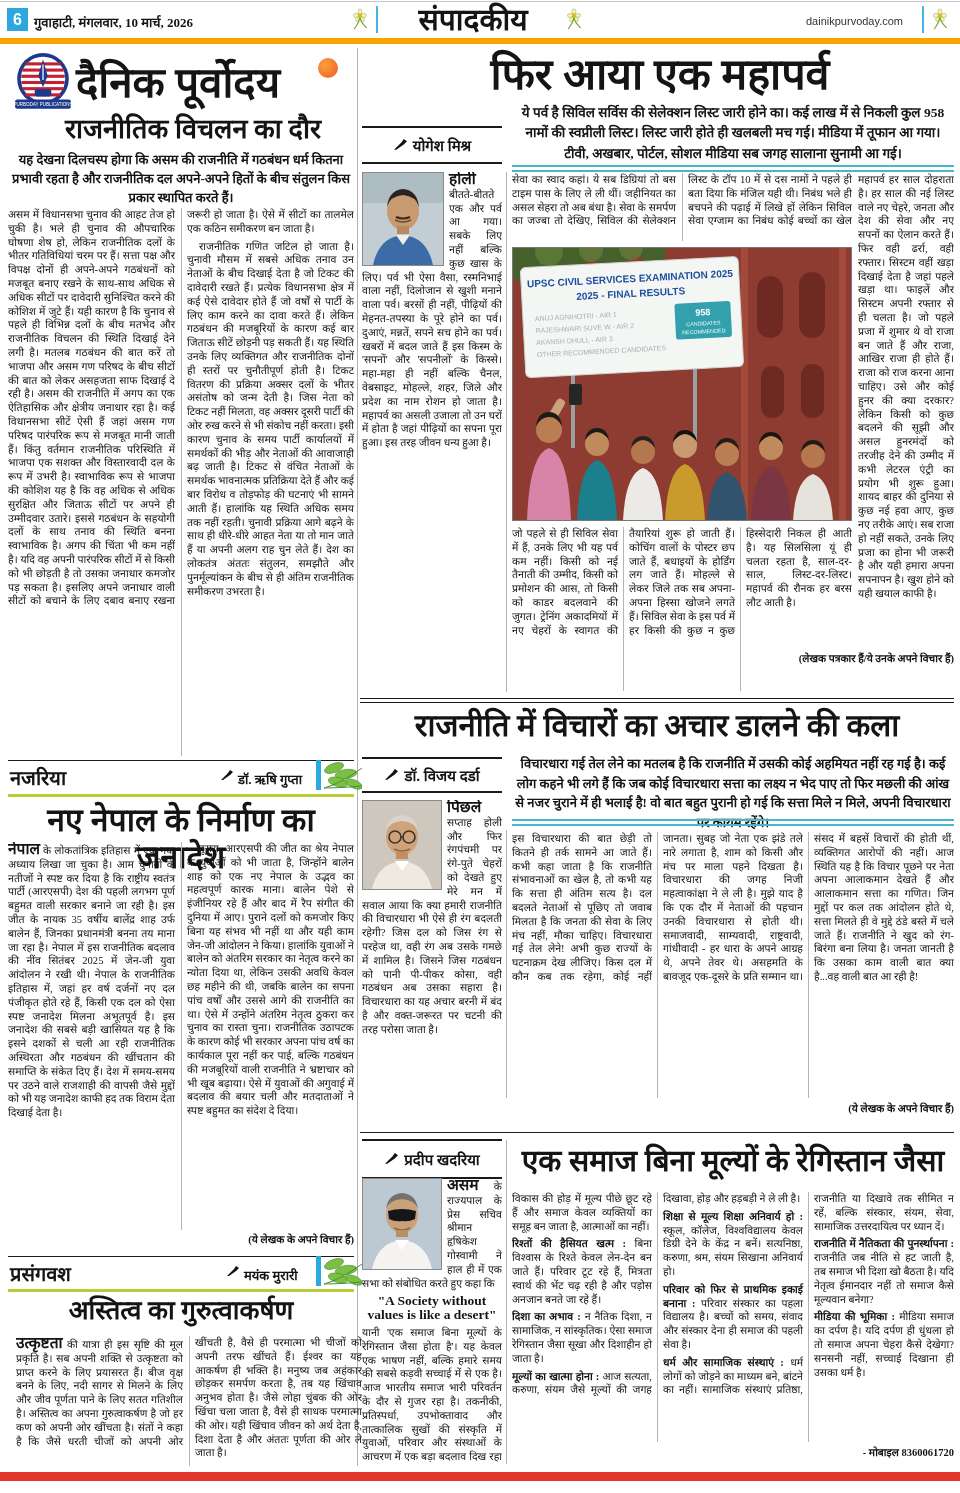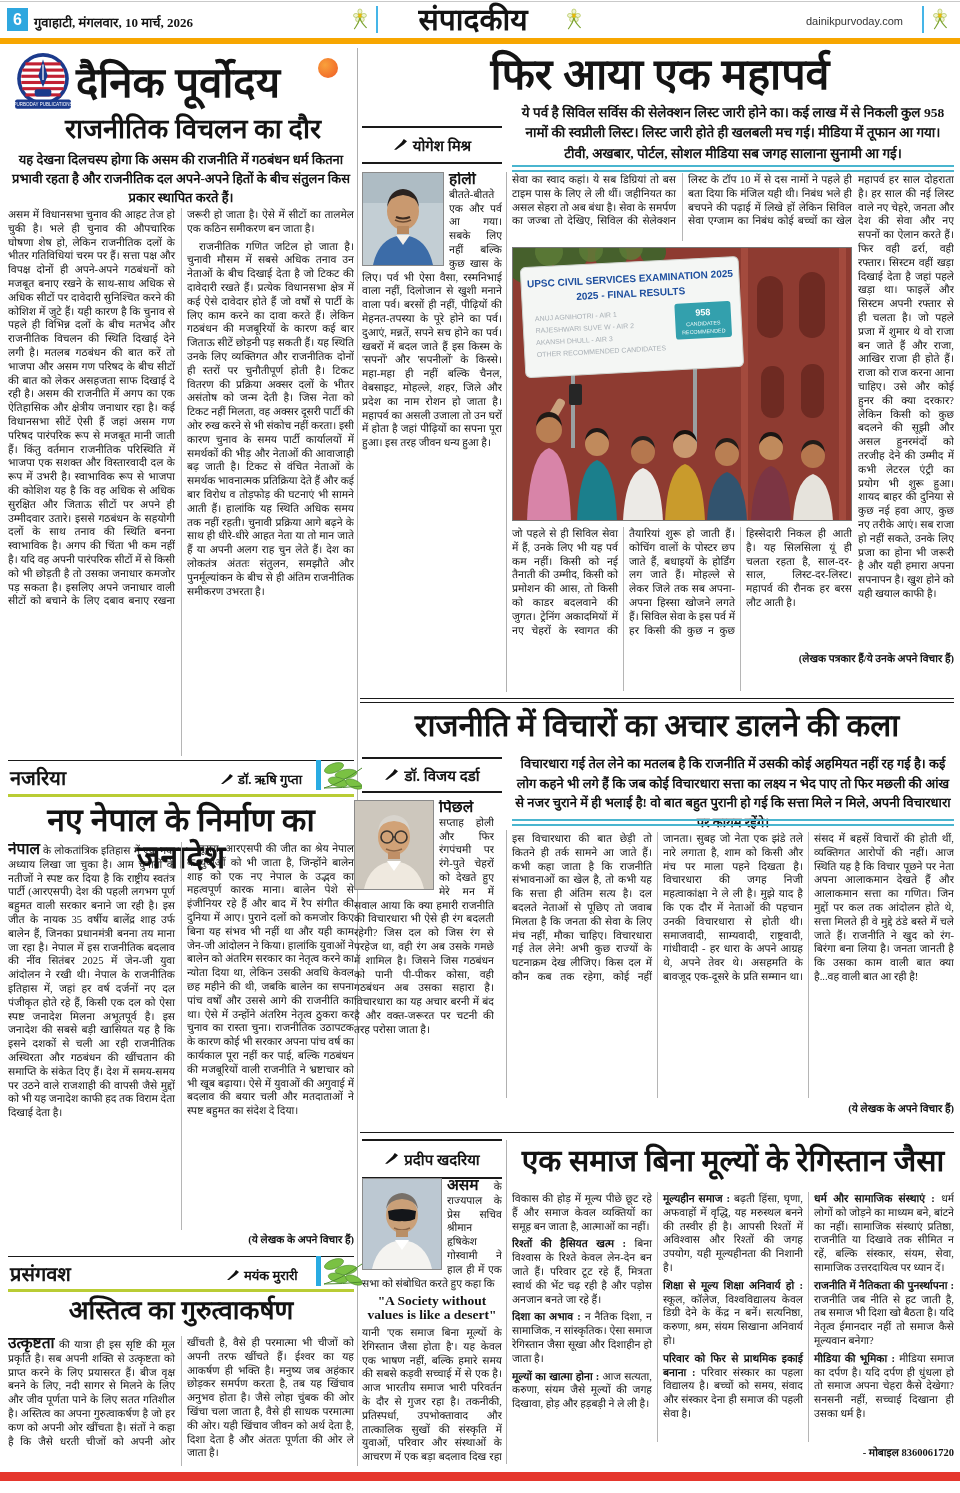--- a/index.html
+++ b/index.html
@@ -26,21 +26,21 @@
 .stand{position:absolute;font-weight:bold;text-align:center}
 .bt{position:absolute;font-size:10.6px;line-height:13.8px;text-align:justify;overflow:hidden}
 .bt p{margin-bottom:4px;text-indent:12px}
 .bt p.noind{text-indent:0}
 .c2{column-count:2;column-gap:12px;column-rule:1px solid #b5b5b5}
 .c3{column-count:3;column-gap:11px;column-rule:1px solid #b5b5b5}
 .runin{font-weight:bold;font-size:15.5px}
 .byline-box{position:absolute;border-top:2px solid #1a1a1a;border-bottom:2px solid #1a1a1a;display:flex;align-items:center;justify-content:center;gap:6px;font-weight:bold;font-size:15px;background:#fff}
 .teal-rule{position:absolute;height:7px;border-top:2px solid #4ab5cf;border-bottom:2px solid #4ab5cf}
 .sec-label{position:absolute;font-size:20px;font-weight:bold}
-.sec-byline{position:absolute;font-size:13px;font-weight:bold;display:flex;gap:5px;align-items:center}
+.sec-byline{position:absolute;font-size:13px;font-weight:bold;display:flex;gap:5px;}
 .green-rule{position:absolute;height:3px;background:#b9cc34}
 .black-rule{position:absolute;background:#1a1a1a}
 .dbl-rule{position:absolute;height:5px;border-top:1px solid #1a1a1a;border-bottom:1px solid #1a1a1a}
 .endnote{position:absolute;font-weight:bold;font-size:10.5px;text-align:right;line-height:13px;background:#fff}
 .headshot{float:left;margin:0 5px 2px 0;border:1px solid #8a8a8a;background:#cfd8dc}
 .eng-quote{font-size:13.5px;font-weight:bold;text-indent:0 !important;text-align:center;margin:3px 0;font-family:"Liberation Serif",serif}
 .subhead{font-weight:bold}
 .photo-frame{position:absolute;border:1px solid #777;overflow:hidden}
 .leaf-art{position:absolute;width:50px;height:36px}
 </style>
@@ -179,21 +179,21 @@
       <ellipse cx="18" cy="10" rx="10" ry="4.5" transform="rotate(-20 18 10)"></ellipse>
       <ellipse cx="30" cy="16" rx="11" ry="4.5" transform="rotate(-8 30 16)"></ellipse>
       <ellipse cx="22" cy="24" rx="10" ry="4.5" transform="rotate(14 22 24)"></ellipse>
       <ellipse cx="38" cy="26" rx="9" ry="4" transform="rotate(24 38 26)"></ellipse>
     </g>
     <path d="M8 30 Q24 26 46 10 M8 30 Q26 30 46 28" stroke="#4e8c2f" stroke-width="1" fill="none"></path>
   </svg>
 </span>
 <div class="green-rule" style="left:8px;top:1289px;width:346px"></div>
 <div class="hl" style="left:8px;top:1296px;width:346px;font-size:26px">अस्तित्व का गुरुत्वाकर्षण</div>
-<div class="bt c2" style="left:8px;top:1336px;width:346px;height:130px">
+<div class="bt c2" style="left:16px;top:1336px;width:346px;height:130px">
   <p class="noind"><span class="runin">उत्कृष्टता</span> <span>की यात्रा ही इस सृष्टि की मूल प्रकृति है। सब अपनी शक्ति से उत्कृष्टता को प्राप्त करने के लिए प्रयासरत हैं। बीज वृक्ष बनने के लिए, नदी सागर से मिलने के लिए और जीव पूर्णता पाने के लिए सतत गतिशील है। अस्तित्व का अपना गुरुत्वाकर्षण है जो हर कण को अपनी ओर खींचता है। संतों ने कहा है कि जैसे धरती चीजों को अपनी ओर खींचती है, वैसे ही परमात्मा भी चीजों को अपनी तरफ खींचते हैं। ईश्वर का यह आकर्षण ही भक्ति है। मनुष्य जब अहंकार छोड़कर समर्पण करता है, तब यह खिंचाव अनुभव होता है। जैसे लोहा चुंबक की ओर खिंचा चला जाता है, वैसे ही साधक परमात्मा की ओर। यही खिंचाव जीवन को अर्थ देता है, दिशा देता है और अंततः पूर्णता की ओर ले जाता है।</span></p>
 </div>
 
 <div class="hl" style="left:395px;top:50px;width:530px;font-size:43px">फिर आया एक महापर्व</div>
 <div class="stand" style="left:512px;top:103px;width:442px;font-size:13.5px;line-height:1.5">ये पर्व है सिविल सर्विस की सेलेक्शन लिस्ट जारी होने का। कई लाख में से निकली कुल 958 नामों की स्वप्नीली लिस्ट। लिस्ट जारी होते ही खलबली मच गई। मीडिया में तूफान आ गया। टीवी, अखबार, पोर्टल, सोशल मीडिया सब जगह सालाना सुनामी आ गई।</div>
 <div class="teal-rule" style="left:512px;top:165px;width:442px"></div>
 
 <div class="byline-box" style="left:362px;top:126px;width:140px;height:38px">
   <span>
       <svg width="14" height="12" viewBox="0 0 13 11">
@@ -311,21 +311,21 @@
   <span>
       <svg width="14" height="12" viewBox="0 0 13 11">
         <path d="M1 10 L8 3 L10 0 L13 2 L10 5 L3 10 Z" fill="#111"></path>
       </svg>
     </span>
   <span>डॉ. विजय दर्डा</span>
 </div>
 <div class="stand" style="left:512px;top:754px;width:442px;font-size:13px;line-height:1.5">विचारधारा गई तेल लेने का मतलब है कि राजनीति में उसकी कोई अहमियत नहीं रह गई है। कई लोग कहने भी लगे हैं कि जब कोई विचारधारा सत्ता का लक्ष्य न भेद पाए तो फिर मछली की आंख से नजर चुराने में ही भलाई है! वो बात बहुत पुरानी हो गई कि सत्ता मिले न मिले, अपनी विचारधारा पर कायम रहेंगे।</div>
 <div class="teal-rule" style="left:512px;top:819px;width:442px"></div>
 
-<div class="bt" style="left:354px;top:800px;width:140px;height:328px">
+<div class="bt" style="left:362px;top:800px;width:140px;height:328px">
   <span class="headshot" style="width:80px;height:90px">
     <svg width="78" height="88" viewBox="0 0 78 88">
       <rect width="78" height="88" fill="#cdc7bd"></rect>
       <ellipse cx="39" cy="36" rx="16" ry="18" fill="#d1a277"></ellipse>
       <path d="M23 30 Q25 15 39 14 Q53 15 55 30 Q52 21 39 20 Q26 21 23 30 Z" fill="#d8d4cd"></path>
       <circle cx="32" cy="36" r="6" fill="none" stroke="#3a3530" stroke-width="1.6"></circle>
       <circle cx="46" cy="36" r="6" fill="none" stroke="#3a3530" stroke-width="1.6"></circle>
       <line x1="38" y1="36" x2="40" y2="36" stroke="#3a3530" stroke-width="1.6"></line>
       <path d="M31 48 Q39 52 47 48" stroke="#8a6547" stroke-width="1.4" fill="none"></path>
       <rect x="33" y="51" width="12" height="7" fill="#c08f66"></rect>
@@ -370,21 +370,20 @@
   <p class="eng-quote">"A Society without values is like a desert"</p>
   <p class="noind">यानी 'एक समाज बिना मूल्यों के रेगिस्तान जैसा होता है'। यह केवल एक भाषण नहीं, बल्कि हमारे समय की सबसे कड़वी सच्चाई में से एक है। आज भारतीय समाज भारी परिवर्तन के दौर से गुजर रहा है। तकनीकी, प्रतिस्पर्धा, उपभोक्तावाद और तात्कालिक सुखों की संस्कृति में युवाओं, परिवार और संस्थाओं के आचरण में एक बड़ा बदलाव दिख रहा है।</p>
 </div>
 
 <div class="vrule" style="left:506px;top:1140px;height:324px"></div>
 <div class="bt c3" style="left:512px;top:1192px;width:442px;height:250px">
   <p class="noind">विकास की होड़ में मूल्य पीछे छूट रहे हैं और समाज केवल व्यक्तियों का समूह बन जाता है, आत्माओं का नहीं।</p>
   <p class="noind"><span class="subhead">रिश्तों की हैसियत खत्म :</span> <span>बिना विश्वास के रिश्ते केवल लेन-देन बन जाते हैं। परिवार टूट रहे हैं, मित्रता स्वार्थ की भेंट चढ़ रही है और पड़ोस अनजान बनते जा रहे हैं।</span></p>
   <p class="noind"><span class="subhead">दिशा का अभाव :</span> <span>न नैतिक दिशा, न सामाजिक, न सांस्कृतिक। ऐसा समाज रेगिस्तान जैसा सूखा और दिशाहीन हो जाता है।</span></p>
   <p class="noind"><span class="subhead">मूल्यों का खात्मा होना :</span> <span>आज सत्यता, करुणा, संयम जैसे मूल्यों की जगह दिखावा, होड़ और हड़बड़ी ने ले ली है।</span></p>
-  <p class="noind"><span class="subhead">मूल्यहीन समाज :</span> <span>बढ़ती हिंसा, घृणा, अफवाहों में वृद्धि, यह मरुस्थल बनने की तस्वीर ही है। आपसी रिश्तों में अविश्वास और रिश्तों की जगह उपयोग, यही मूल्यहीनता की निशानी है।</span></p>
   <p class="noind"><span class="subhead">शिक्षा से मूल्य शिक्षा अनिवार्य हो :</span> <span>स्कूल, कॉलेज, विश्वविद्यालय केवल डिग्री देने के केंद्र न बनें। सत्यनिष्ठा, करुणा, श्रम, संयम सिखाना अनिवार्य हो।</span></p>
   <p class="noind"><span class="subhead">परिवार को फिर से प्राथमिक इकाई बनाना :</span> <span>परिवार संस्कार का पहला विद्यालय है। बच्चों को समय, संवाद और संस्कार देना ही समाज की पहली सेवा है।</span></p>
   <p class="noind"><span class="subhead">धर्म और सामाजिक संस्थाएं :</span> <span>धर्म लोगों को जोड़ने का माध्यम बने, बांटने का नहीं। सामाजिक संस्थाएं प्रतिष्ठा, राजनीति या दिखावे तक सीमित न रहें, बल्कि संस्कार, संयम, सेवा, सामाजिक उत्तरदायित्व पर ध्यान दें।</span></p>
   <p class="noind"><span class="subhead">राजनीति में नैतिकता की पुनर्स्थापना :</span> <span>राजनीति जब नीति से हट जाती है, तब समाज भी दिशा खो बैठता है। यदि नेतृत्व ईमानदार नहीं तो समाज कैसे मूल्यवान बनेगा?</span></p>
   <p class="noind"><span class="subhead">मीडिया की भूमिका :</span> <span>मीडिया समाज का दर्पण है। यदि दर्पण ही धुंधला हो तो समाज अपना चेहरा कैसे देखेगा? सनसनी नहीं, सच्चाई दिखाना ही उसका धर्म है।</span></p>
 
 </div>
 <div class="endnote" style="left:794px;top:1446px;width:160px">- मोबाइल 8360061720</div>
 
 <div class="red-bar"></div>

